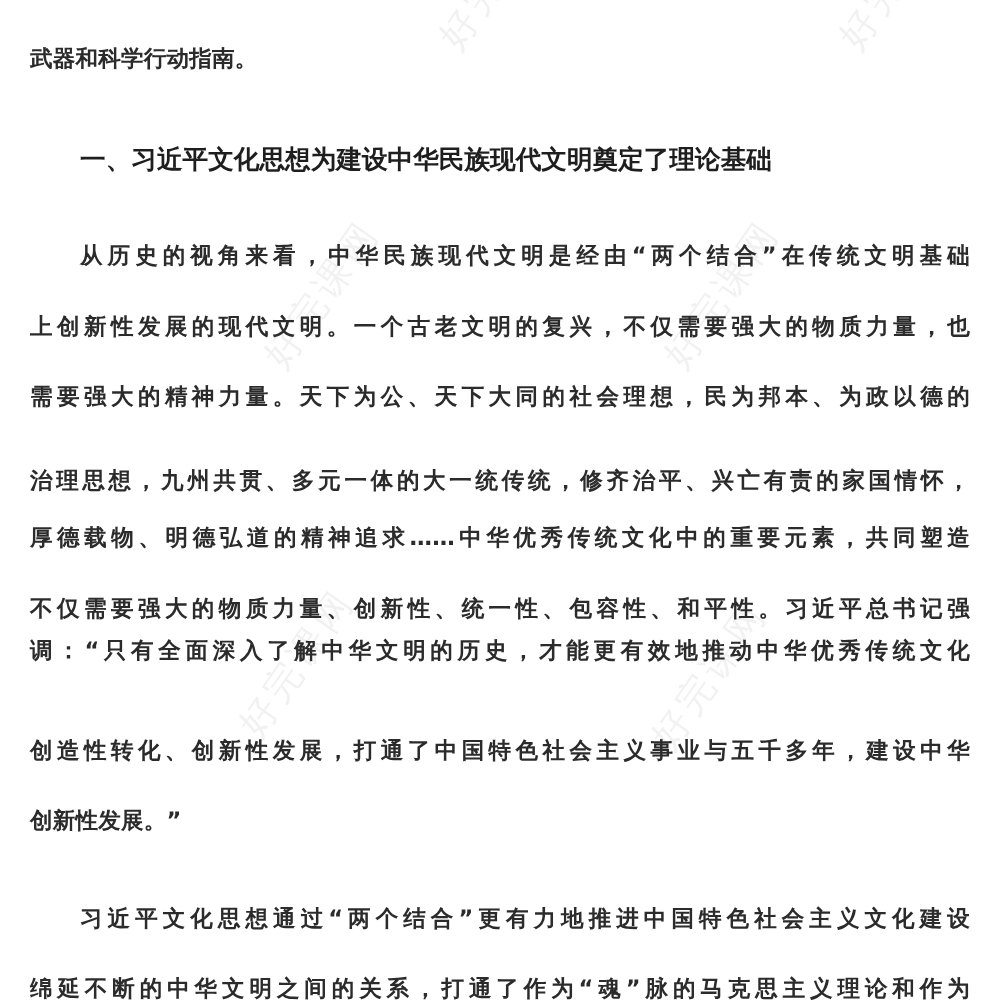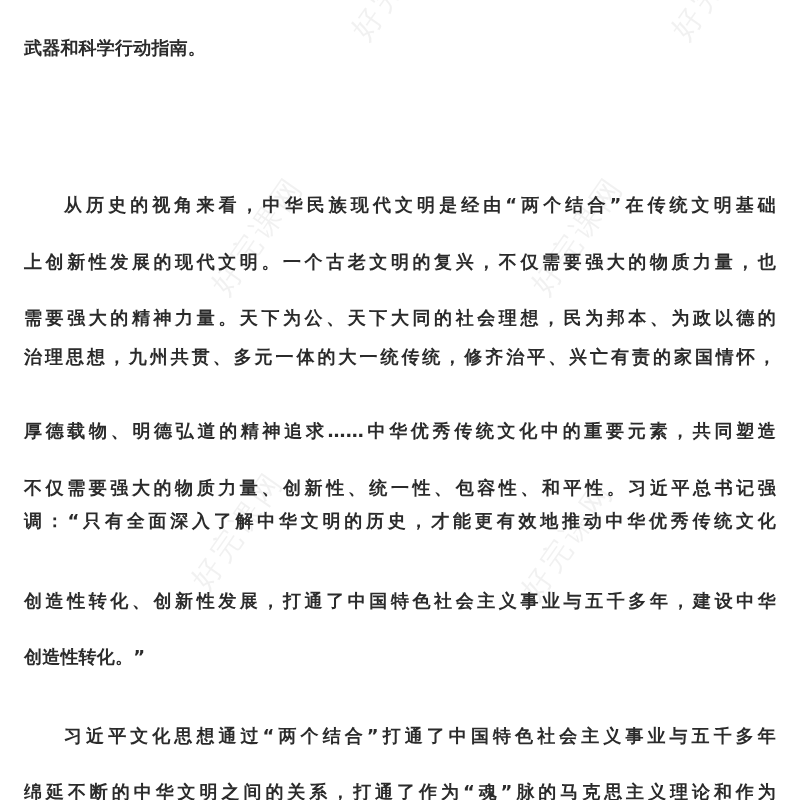--- a/index.html
+++ b/index.html
@@ -69,31 +69,32 @@
 
   <div class="watermark" style="left:190px; top:215px;">好完课网</div>
   <div class="watermark" style="left:510px; top:215px;">好完课网</div>
   <div class="watermark" style="left:170px; top:510px;">好完课网</div>
   <div class="watermark" style="left:500px; top:520px;">好完课网</div>
   <div class="watermark" style="left:330px; top:-40px;">好完课网</div>
   <div class="watermark" style="left:650px; top:-40px;">好完课网</div>
 
   <div class="line last" style="top:34px;">武器和科学行动指南。</div>
 
+  <div class="heading" style="top:113px;">一、习近平文化思想为建设中华民族现代文明奠定了理论基础</div>
 
   <div>
     <div class="line indent" style="top:191px;">从历史的视角来看，中华民族现代文明是经由“两个结合”在传统文明基础</div>
     <div class="line" style="top:248px;">上创新性发展的现代文明。一个古老文明的复兴，不仅需要强大的物质力量，也</div>
     <div class="line" style="top:304px;">需要强大的精神力量。天下为公、天下大同的社会理想，民为邦本、为政以德的</div>
-    <div class="line" style="top:343px;">治理思想，九州共贯、多元一体的大一统传统，修齐治平、兴亡有责的家国情怀，</div>
+    <div class="line" style="top:371px;">治理思想，九州共贯、多元一体的大一统传统，修齐治平、兴亡有责的家国情怀，</div>
     <div class="line" style="top:417px;">厚德载物、明德弘道的精神追求……中华优秀传统文化中的重要元素，共同塑造</div>
     <div class="line" style="top:474px;">不仅需要强大的物质力量、创新性、统一性、包容性、和平性。习近平总书记强</div>
     <div class="line" style="top:507px;">调：“只有全面深入了解中华文明的历史，才能更有效地推动中华优秀传统文化</div>
     <div class="line" style="top:587px;">创造性转化、创新性发展，打通了中国特色社会主义事业与五千多年，建设中华</div>
-    <div class="line last" style="top:643px;">创造性转化。”</div>
+    <div class="line last" style="top:643px;">创新性发展。”</div>
   </div>
 
   <div>
-    <div class="line indent" style="top:722px;">习近平文化思想通过“两个结合”打通了中国特色社会主义事业与五千多年</div>
+    <div class="line indent" style="top:722px;">习近平文化思想通过“两个结合”更有力地推进中国特色社会主义文化建设</div>
     <div class="line" style="top:778px;">绵延不断的中华文明之间的关系，打通了作为“魂”脉的马克思主义理论和作为</div>
   </div>
 
 </div>
 
 </body></html>

